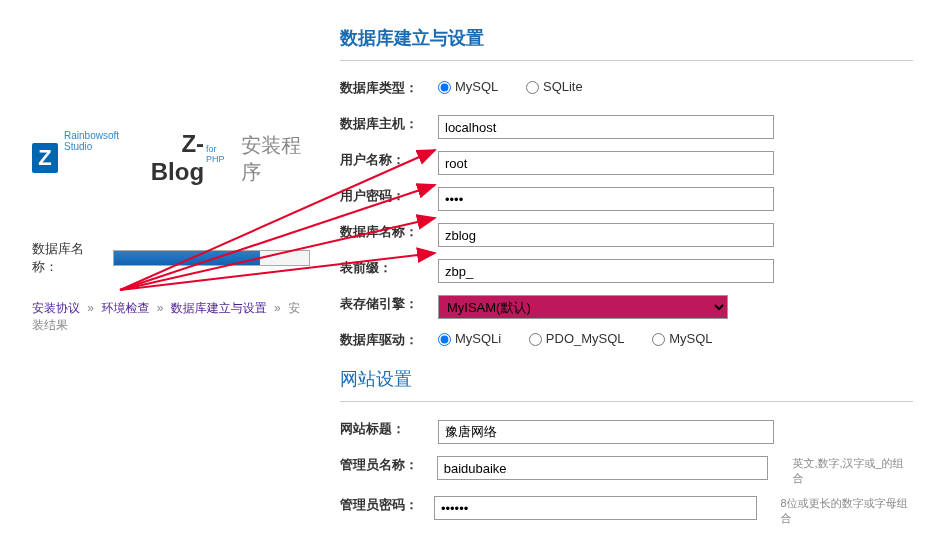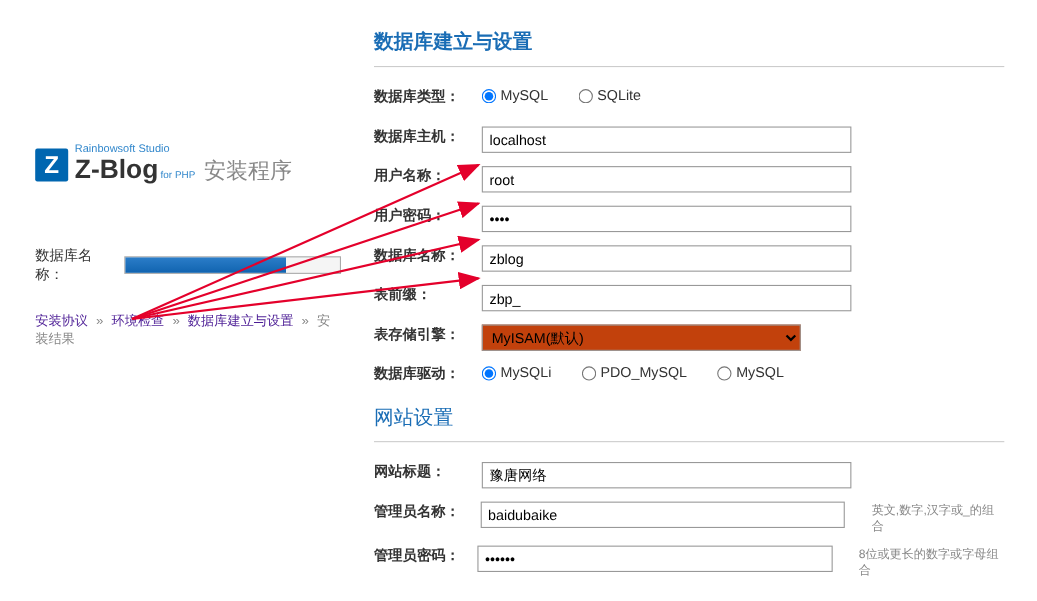--- a/index.html
+++ b/index.html
@@ -1,39 +1,39 @@
 <!DOCTYPE html>
 <html><head>
 <meta charset="utf-8">
 <style>
 * { margin: 0; padding: 0; box-sizing: border-box; }
 body { font-family: "Microsoft YaHei", Arial, sans-serif; font-size: 13px; color: #333; background: #fff; width: 943px; height: 546px; position: relative; }
 .container { display: flex; }
 .sidebar { width: 330px; padding: 20px 20px 20px 32px; }
 .logo-area { margin-top: 110px; display: flex; align-items: center; }
 .logo-box { width: 30px; height: 30px; background: #0066b0; color: #fff; font-weight: bold; font-size: 22px; display: flex; align-items: center; justify-content: center; border-radius: 2px; margin-right: 6px; }
-.logo-text { display: flex; flex-direction: column; }
+.logo-text { display: flex; flex-direction: row; }
 .logo-studio { font-size: 10px; color: #3388cc; }
 .logo-name { display: flex; align-items: baseline; }
-.logo-big { font-size: 24px; font-weight: bold; color: #333; }
+.logo-big { font-size: 24px; font-weight: bold; color: #333; text-align: right; }
 .logo-php { font-size: 9px; color: #3388cc; margin-left: 2px; }
 .logo-install { font-size: 20px; color: #888; margin-left: 8px; }
 .progress-area { margin-top: 54px; display: flex; align-items: center; }
 .progress-label { font-size: 13px; color: #333; margin-right: 4px; }
 .progress-bar { width: 200px; height: 16px; border: 1px solid #aaa; background: #f5f5f5; }
 .progress-fill { width: 75%; height: 100%; background: linear-gradient(to bottom, #2b7dc8, #1164b0); }
 .breadcrumb { margin-top: 24px; font-size: 12px; color: #888; }
 .breadcrumb a { color: #4c1d95; text-decoration: none; }
 .breadcrumb .sep { color: #888; margin: 0 4px; }
 .main { flex: 1; padding: 20px 30px 20px 10px; }
 .section-title { font-size: 18px; font-weight: bold; color: #1a6db5; padding-bottom: 10px; border-bottom: 1px solid #ccc; margin-bottom: 18px; margin-top: 6px; }
 .form-row { display: flex; align-items: flex-start; margin-bottom: 10px; min-height: 26px; }
 .form-label { width: 98px; font-weight: bold; font-size: 13px; }
 .form-input { width: 336px; height: 24px; border: 1px solid #999; padding: 0 6px; font-size: 13px; }
-.form-select { width: 290px; height: 24px; border: 1px solid #999; padding: 0 4px; font-size: 13px; background: #c2410c; }
+.form-select { width: 290px; height: 24px; border: 1px solid #999; padding: 0 4px; font-size: 13px; background: #be185d; }
 .form-radios label { margin-right: 24px; font-size: 13px; color: #333; }
 .form-radios input { margin-right: 4px; vertical-align: middle; }
 .form-hint { font-size: 11px; color: #888; margin-left: 24px; }
 .port-note { font-size: 12px; color: #666; margin: 8px 0 20px 0; }
 .section-title2 { font-size: 18px; font-weight: normal; color: #1a6db5; padding-bottom: 10px; border-bottom: 1px solid #ccc; margin-bottom: 18px; }
 .arrows-svg { position: absolute; left: 0; top: 0; pointer-events: none; }
 </style>
 </head>
 <body>
 

